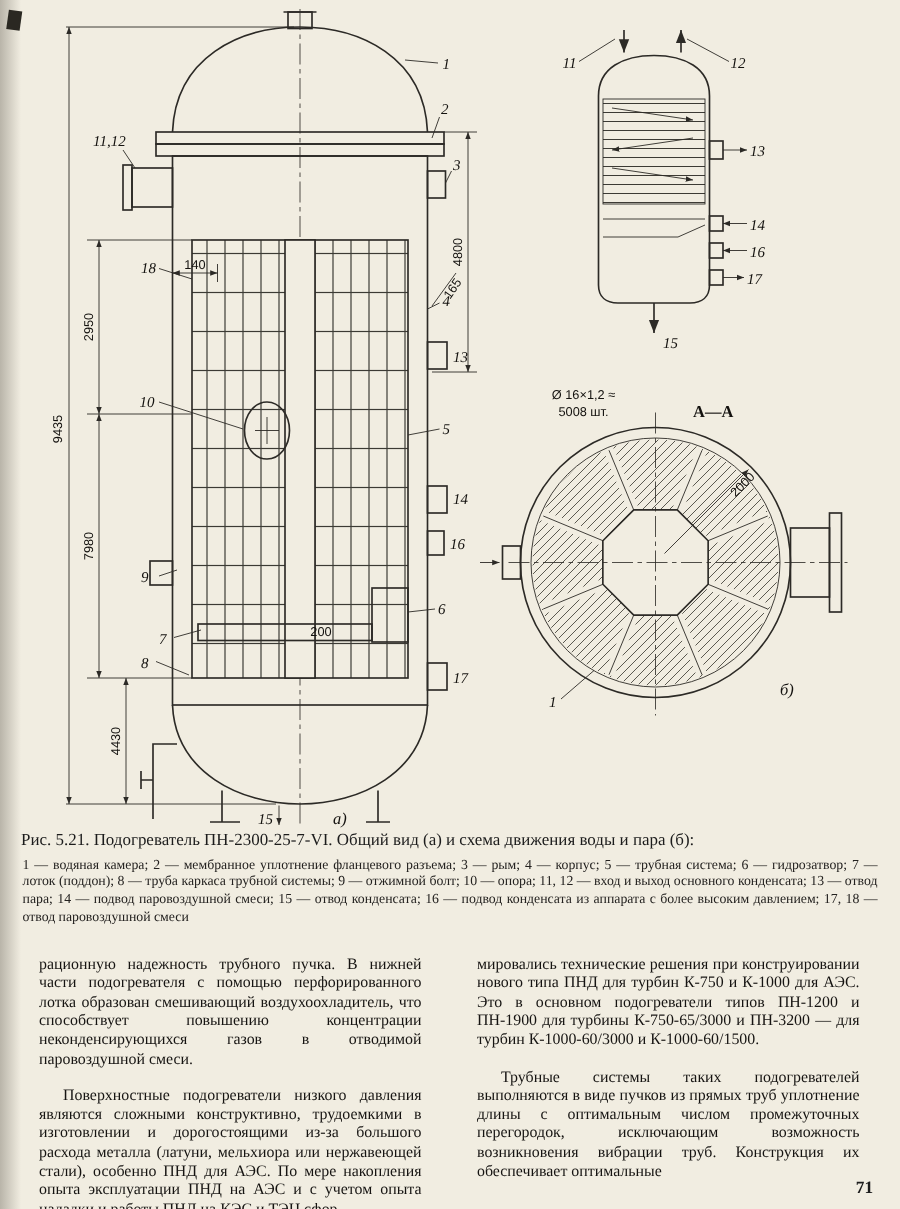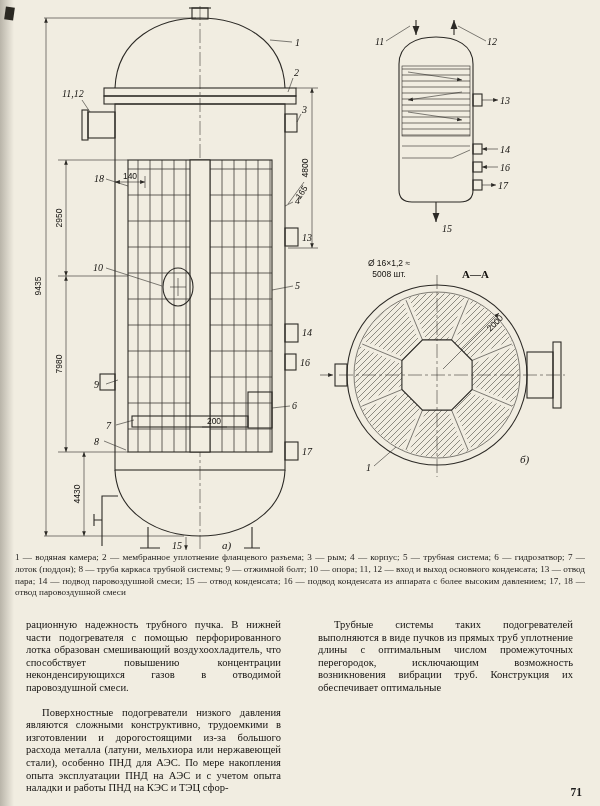--- a/index.html
+++ b/index.html
@@ -217,27 +217,29 @@
       <line class="tn" x1="374" y1="466" x2="396" y2="447"></line>
       <text class="dm" text-anchor="middle" transform="translate(497,325) rotate(-45)">2000</text>
       <text class="sec" x="462" y="278">А—А</text>
       <text class="dm" text-anchor="middle" x="389" y="266">Ø 16×1,2 ≈</text>
       <text class="dm" text-anchor="middle" x="389" y="277">5008 шт.</text>
       <text class="co" x="366" y="471">1</text>
       <text class="vw" x="520" y="463">б)</text>
     </g>
   </svg>
 
+  <p class="caption"><span>Рис. 5.21.</span>&nbsp;<span>Подогреватель ПН-2300-25-7-VI. Общий вид (а) и схема движения воды и пара (б):</span></p>
 
   <p class="legend">1 — водяная камера; 2 — мембранное уплотнение фланцевого разъема; 3 — рым; 4 — корпус; 5 — трубная система; 6 — гидрозатвор; 7 — лоток (поддон); 8 — труба каркаса трубной системы; 9 — отжимной болт; 10 — опора; 11, 12 — вход и выход основного конденсата; 13 — отвод пара; 14 — подвод паровоздушной смеси; 15 — отвод конденсата; 16 — подвод конденсата из аппарата с более высоким давлением; 17, 18 — отвод паровоздушной смеси</p>
 
   <div class="body-cols">
     <div class="col">
       <p>рационную надежность трубного пучка. В нижней части подогревателя с помощью перфорированного лотка образован смешивающий воздухоохладитель, что способствует повышению концентрации неконденсирующихся газов в отводимой паровоздушной смеси.</p>
       <p class="indent">Поверхностные подогреватели низкого давления являются сложными конструктивно, трудоемкими в изготовлении и дорогостоящими из-за большого расхода металла (латуни, мельхиора или нержавеющей стали), особенно ПНД для АЭС. По мере накопления опыта эксплуатации ПНД на АЭС и с учетом опыта наладки и работы ПНД на КЭС и ТЭЦ сфор-</p>
     </div>
     <div class="col">
+      <p>мировались технические решения при конструировании нового типа ПНД для турбин К-750 и К-1000 для АЭС. Это в основном подогреватели типов ПН-1200 и ПН-1900 для турбины К-750-65/3000 и ПН-3200 — для турбин К-1000-60/3000 и К-1000-60/1500.</p>
       <p class="indent">Трубные системы таких подогревателей выполняются в виде пучков из прямых труб уплотнение длины с оптимальным числом промежуточных перегородок, исключающим возможность возникновения вибрации труб. Конструкция их обеспечивает оптимальные</p>
     </div>
   </div>
 
   <div class="pageno">71</div>
 </div>
 
 </body></html>

